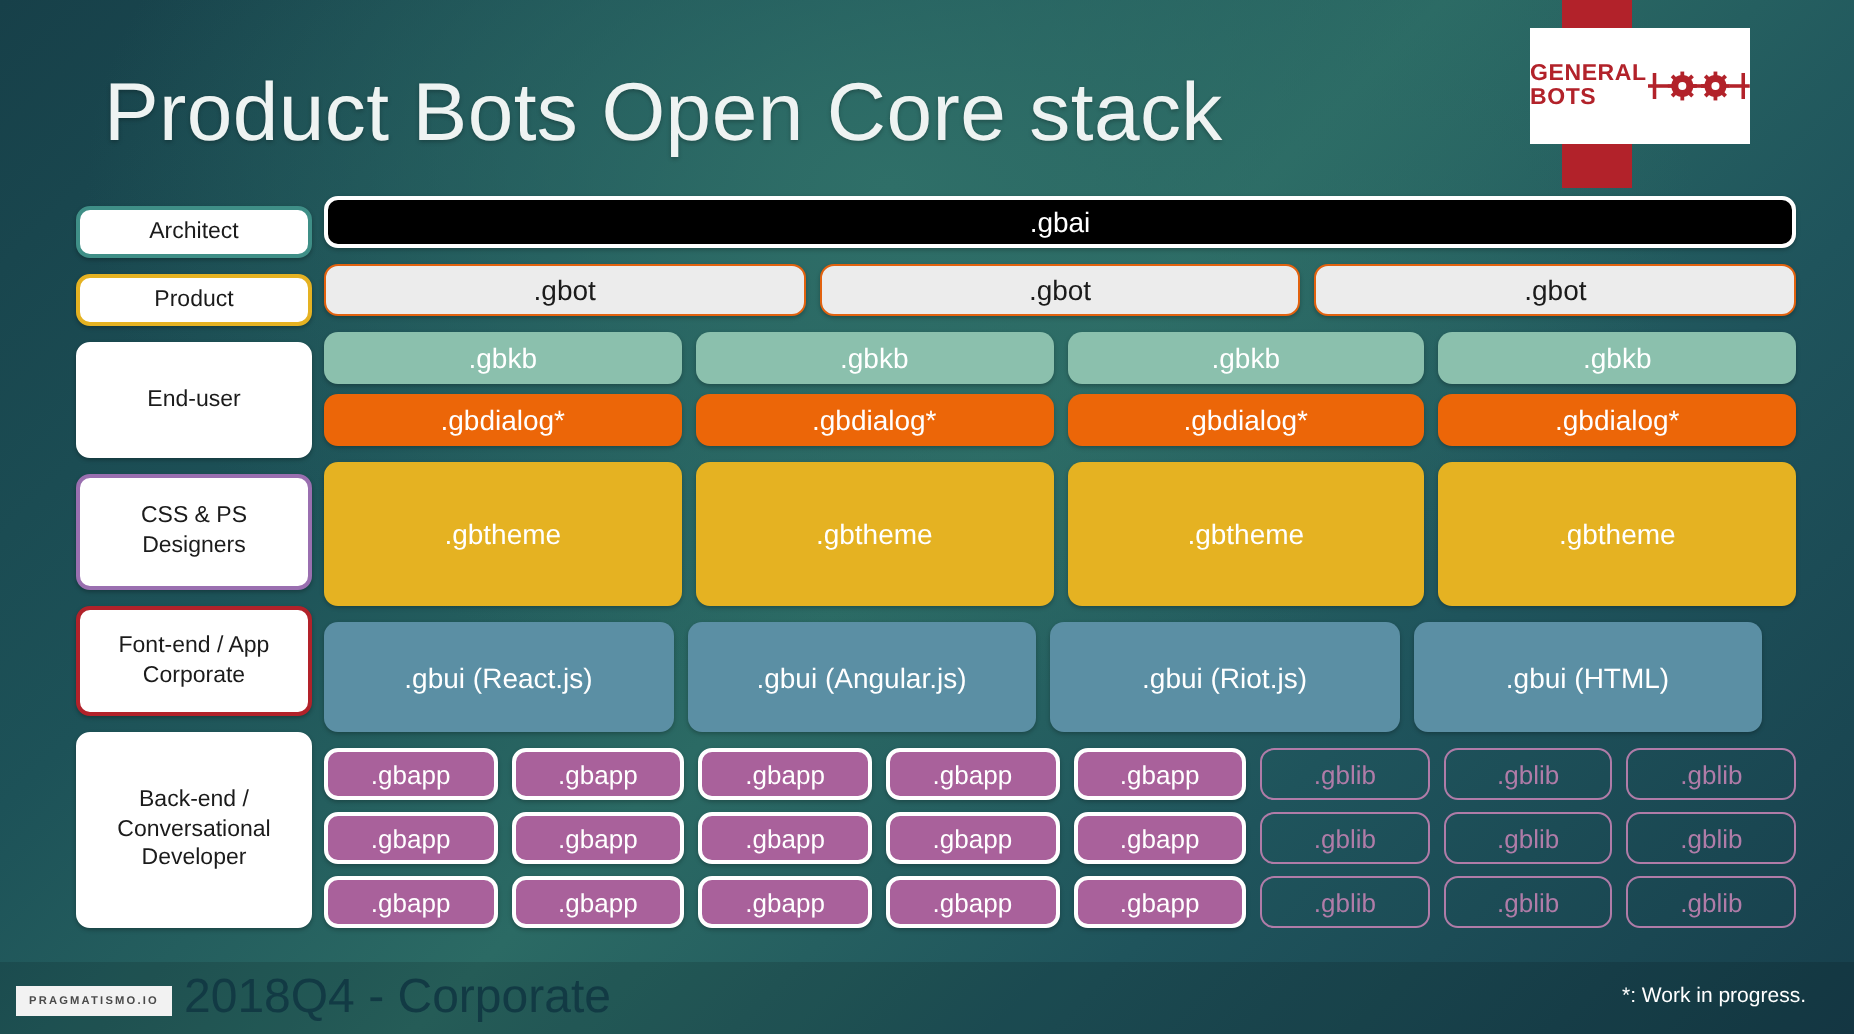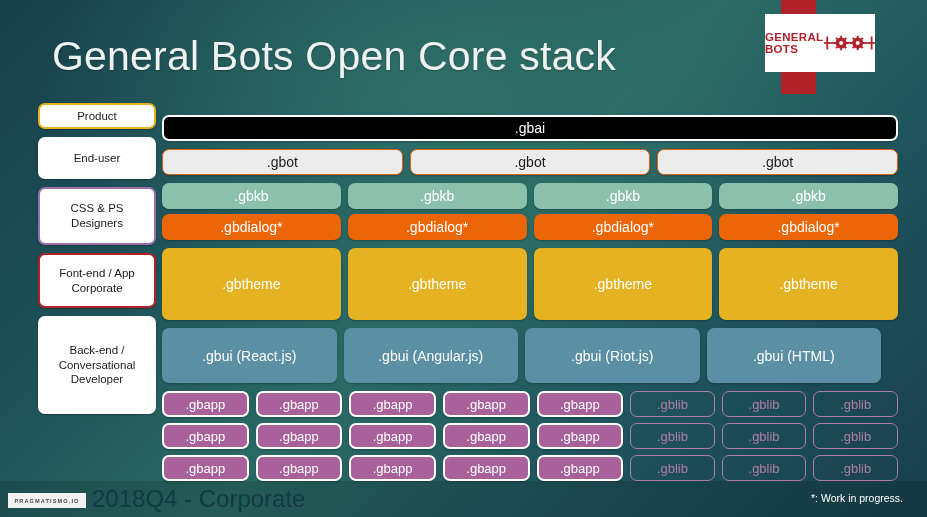--- a/index.html
+++ b/index.html
@@ -73,21 +73,21 @@
     text-align: center;
     color: #1b1b1b;
     font-size: 11.5px;
     line-height: 1.28;
     padding: 2px 4px;
     box-shadow: 0 1px 2px rgba(0,0,0,0.28);
   }
 
   .stack {
     position: absolute;
-    left: 162px; top: 115px;
+    left: 162px; top: 98px;
     width: 736px;
   }
   .row { display: flex; width: 100%; }
   .cell {
     border-radius: 7px;
     display: flex;
     align-items: center;
     justify-content: center;
     text-align: center;
     color: #ffffff;
@@ -184,27 +184,30 @@
             <rect x="-1.6" y="8" width="3.2" height="4.2" transform="rotate(45)"></rect>
             <rect x="-12.2" y="-1.6" width="4.2" height="3.2" transform="rotate(45)"></rect>
             <rect x="8" y="-1.6" width="4.2" height="3.2" transform="rotate(45)"></rect>
           </g>
           <circle cx="0" cy="0" r="3.4" fill="#ffffff"></circle>
         </g>
       </g>
     </svg>
   </div>
 
-  <div class="slide-title">General Bots Open Core stack</div>
+  <div class="slide-title">Product Bots Open Core stack</div>
 
   <div class="role-col">
+      <div class="role-box" style="height: 26px; margin-bottom: 8px; border: 2px solid rgb(63, 143, 135);">
+        <span style="white-space: pre-line;">Architect</span>
+      </div>
       <div class="role-box" style="height: 26px; margin-bottom: 8px; border: 2px solid rgb(229, 178, 34);">
         <span style="white-space: pre-line;">Product</span>
       </div>
-      <div class="role-box" style="height: 42px; margin-bottom: 8px; border: 2px solid rgb(255, 255, 255);">
+      <div class="role-box" style="height: 58px; margin-bottom: 8px; border: 2px solid rgb(255, 255, 255);">
         <span style="white-space: pre-line;">End-user</span>
       </div>
       <div class="role-box" style="height: 58px; margin-bottom: 8px; border: 2px solid rgb(154, 111, 176);">
         <span style="white-space: pre-line;">CSS &amp; PS
 Designers</span>
       </div>
       <div class="role-box" style="height: 55px; margin-bottom: 8px; border: 2px solid rgb(178, 34, 42);">
         <span style="white-space: pre-line;">Font-end / App
 Corporate</span>
       </div>

